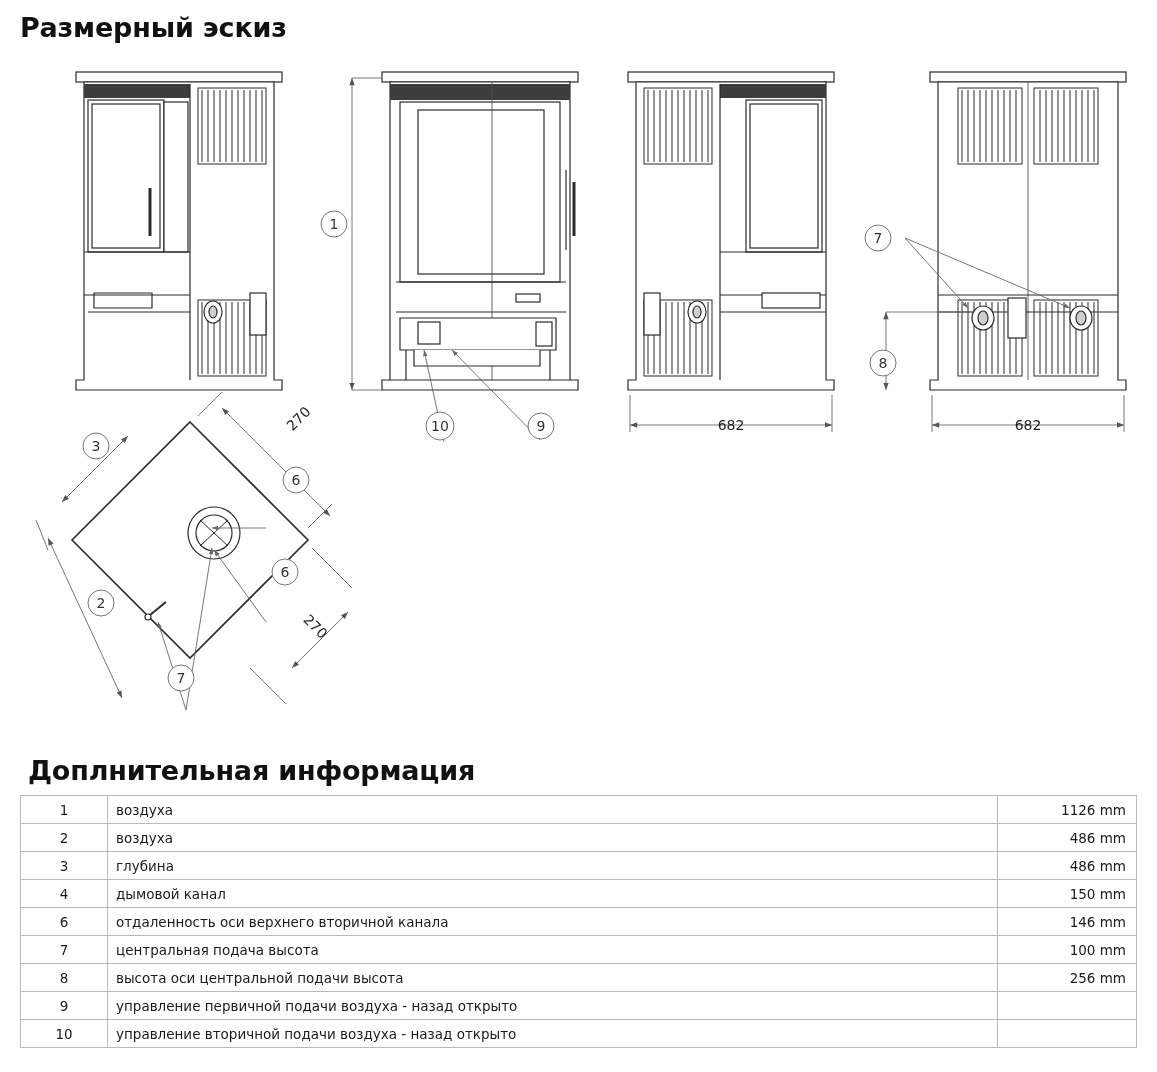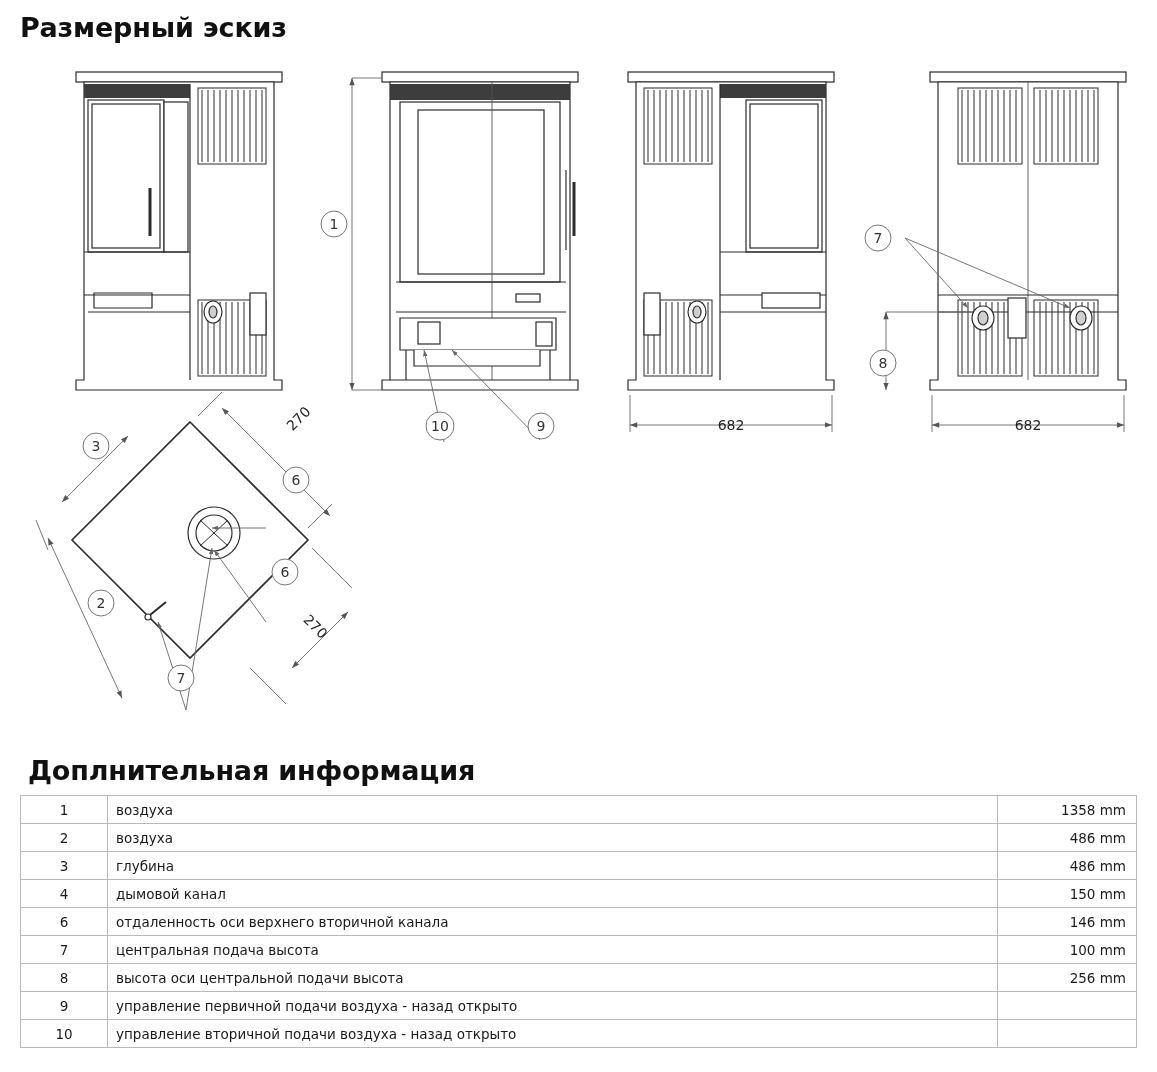--- a/index.html
+++ b/index.html
@@ -307,21 +307,21 @@
     </svg>
   </div>
 
   <h1 class="section-title" id="title-info">Доплнительная информация</h1>
 
   <table class="info-table">
     <tbody>
       <tr>
         <td class="idx">1</td>
         <td class="desc">воздуха</td>
-        <td class="val">1358 mm</td>
+        <td class="val">1126 mm</td>
       </tr>
       <tr>
         <td class="idx">2</td>
         <td class="desc">воздуха</td>
         <td class="val">486 mm</td>
       </tr>
       <tr>
         <td class="idx">3</td>
         <td class="desc">глубина</td>
         <td class="val">486 mm</td>

